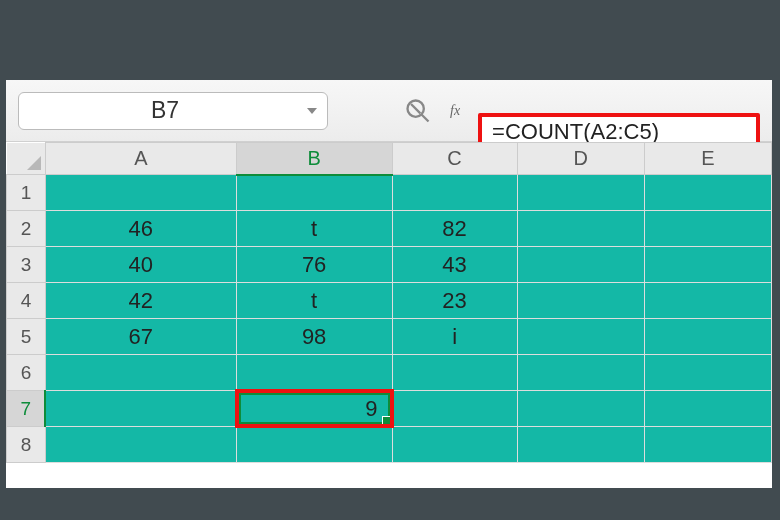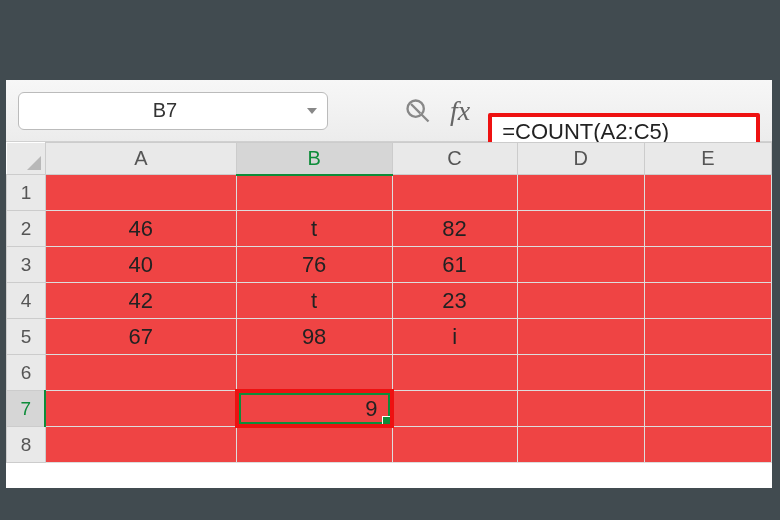--- a/index.html
+++ b/index.html
@@ -35,39 +35,39 @@
     border: 1px solid #bbb;
     border-radius: 6px;
     display: flex;
     align-items: center;
     padding: 0 10px;
     position: relative;
   }
   .namebox-text {
     flex: 1;
     text-align: center;
-    font-size: 20px;
+    font-size: 23px;
     color: #333;
   }
   .namebox-caret {
     width: 0; height: 0;
     border-left: 5px solid transparent;
     border-right: 5px solid transparent;
     border-top: 6px solid #888;
     margin-left: 6px;
   }
   .toolbar-icon {
     color: #777;
     display: flex;
     align-items: center;
     justify-content: center;
   }
   .fx {
     font-style: italic;
-    font-size: 28px;
+    font-size: 14px;
     color: #666;
     font-family: Georgia, serif;
   }
   .formula-bar {
     flex: 1;
     height: 38px;
     background: #fff;
     border: 4px solid #e11;
     border-radius: 2px;
     display: flex;
@@ -130,21 +130,21 @@
     border-right: 2px solid #0e8c3a;
     color:#0e8c3a;
   }
   td.cell {
     height: 36px;
     border: 1px solid #ddd;
     font-size: 22px;
     color: #222;
     padding: 0 12px;
     text-align: center;
-    background:#ef4444;
+    background:#14b8a6;
   }
   .col-A { width: 186px; }
   .col-B { width: 152px; }
   .col-C { width: 122px; }
   .col-D { width: 124px; }
   .col-E { width: 124px; }
   .selected-wrap {
     position: relative;
     padding:0 !important;
   }
@@ -230,21 +230,21 @@
             <td class="cell">46</td>
             <td class="cell">t</td>
             <td class="cell">82</td>
             <td class="cell"></td>
             <td class="cell"></td>
           </tr>
           <tr>
             <th class="rowhead">3</th>
             <td class="cell">40</td>
             <td class="cell">76</td>
-            <td class="cell">61</td>
+            <td class="cell">43</td>
             <td class="cell"></td>
             <td class="cell"></td>
           </tr>
           <tr>
             <th class="rowhead">4</th>
             <td class="cell">42</td>
             <td class="cell">t</td>
             <td class="cell">23</td>
             <td class="cell"></td>
             <td class="cell"></td>

